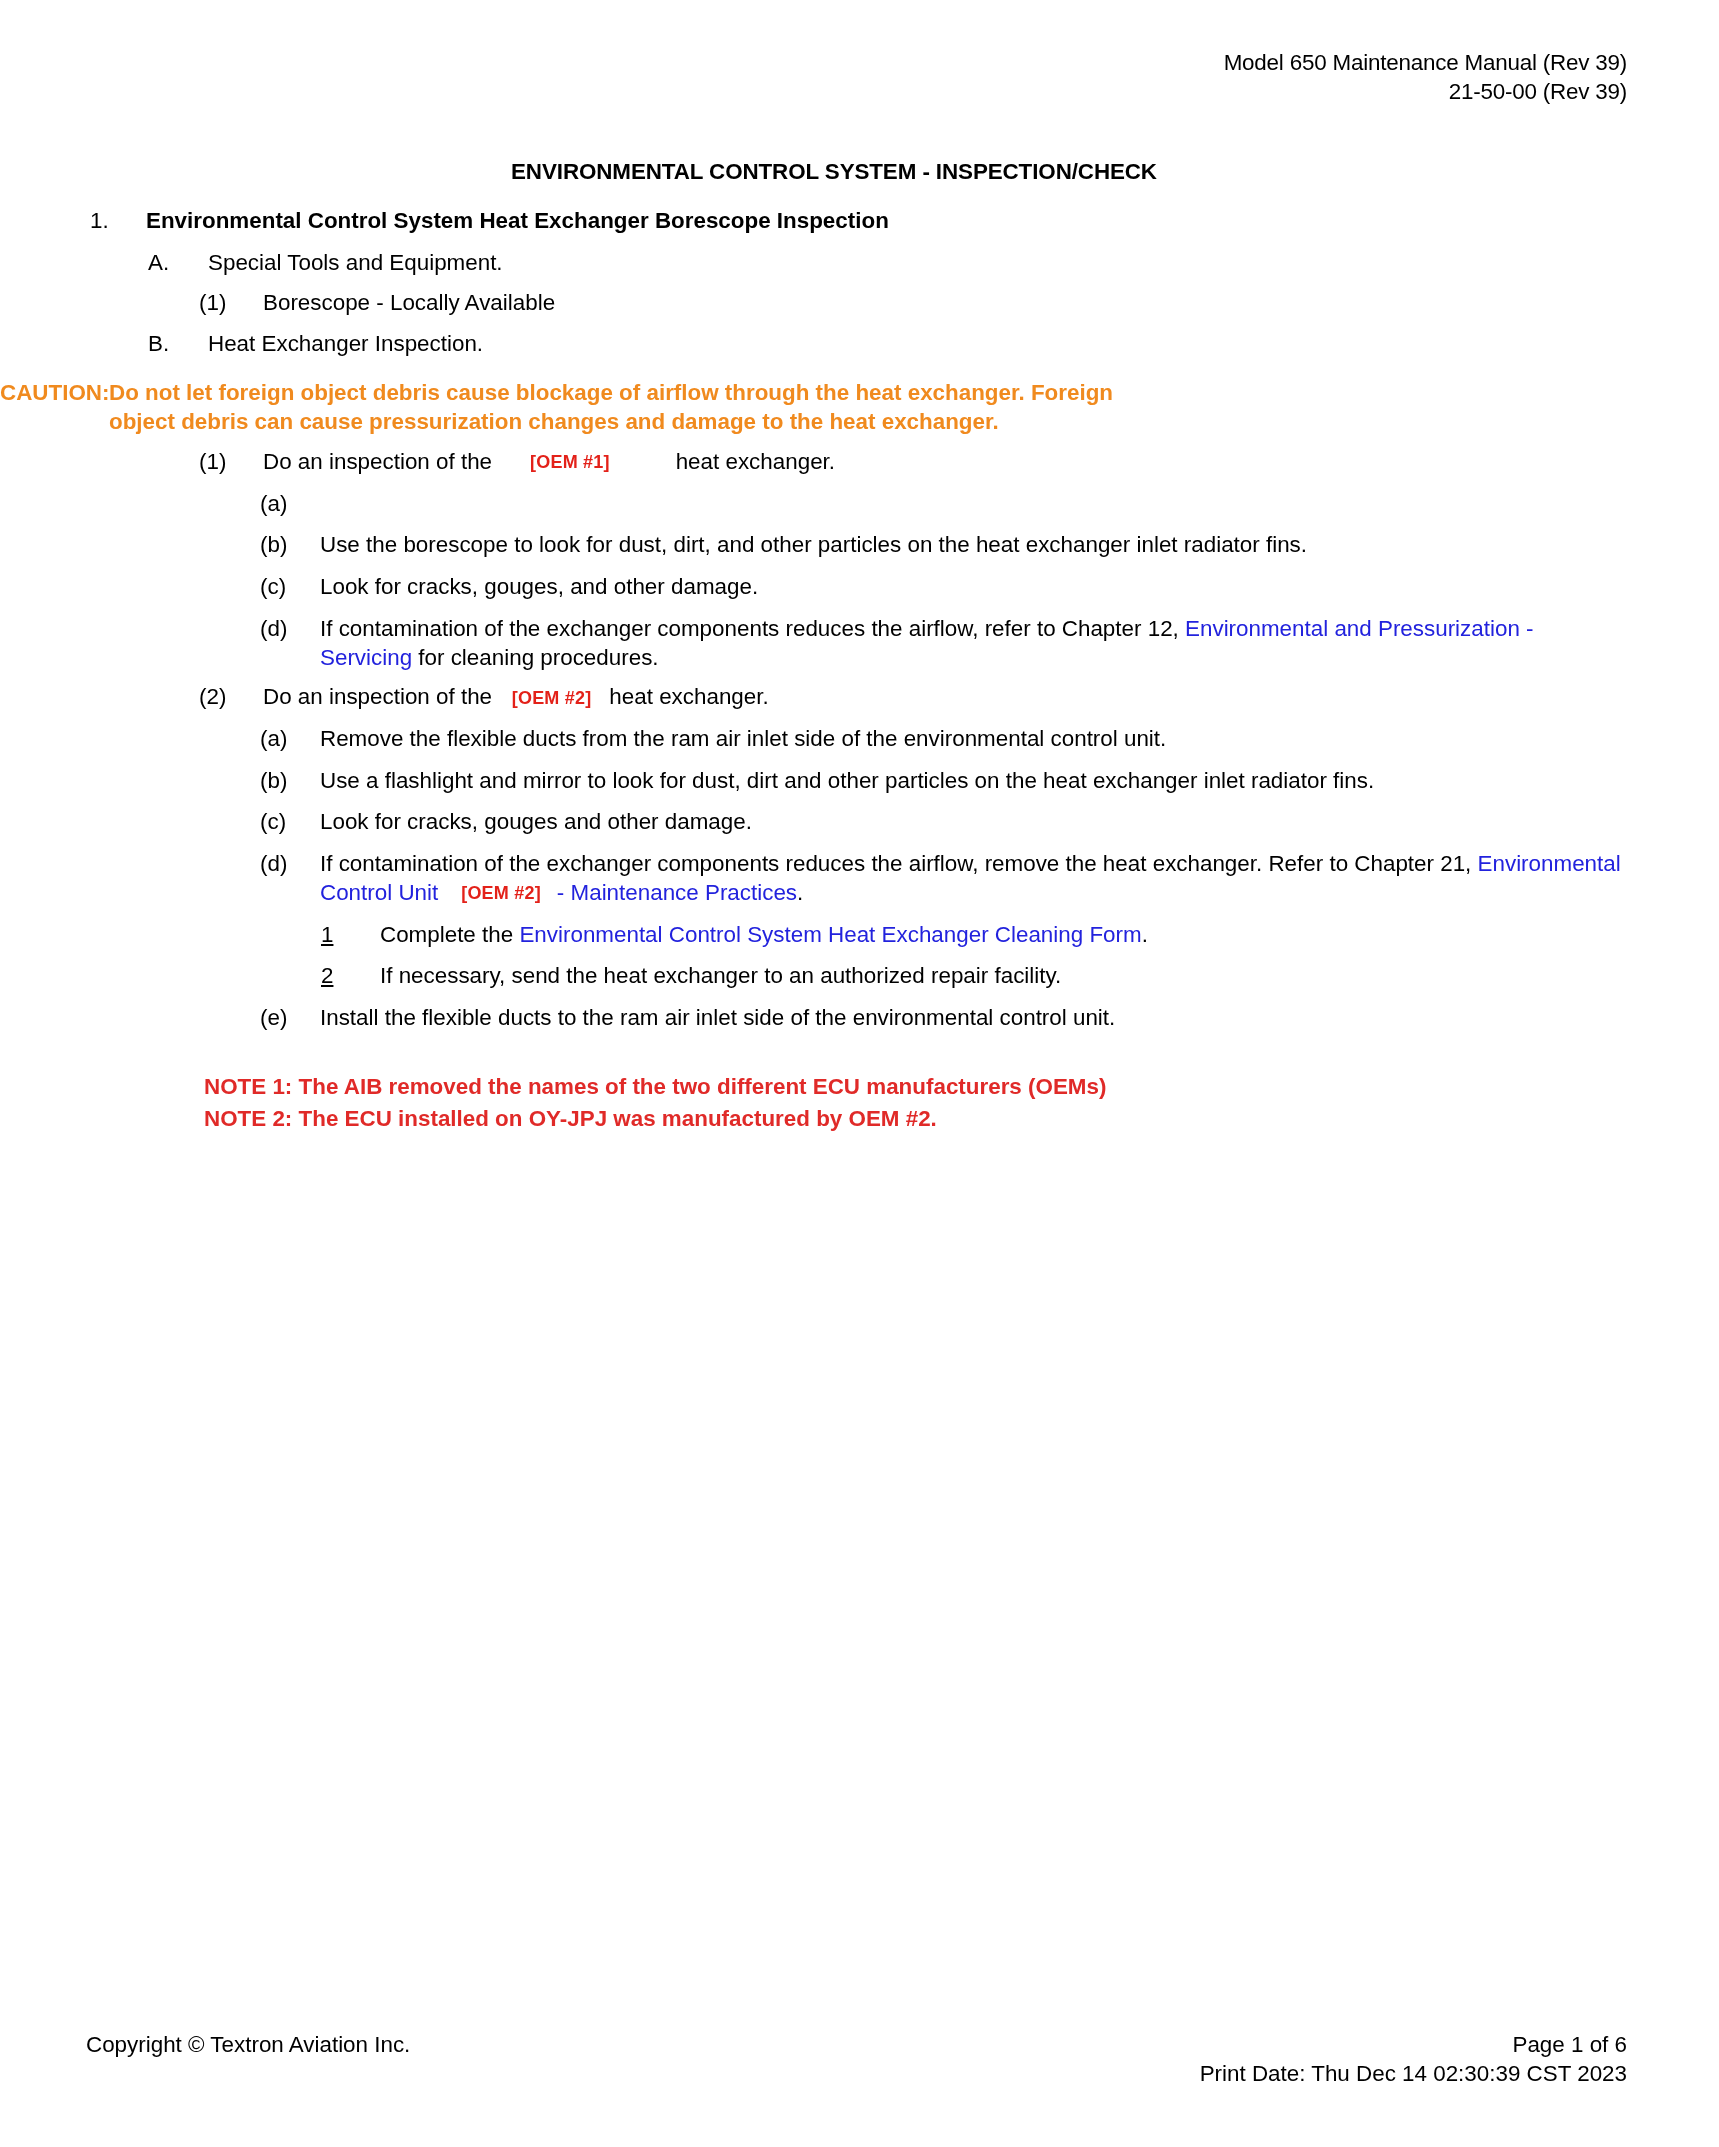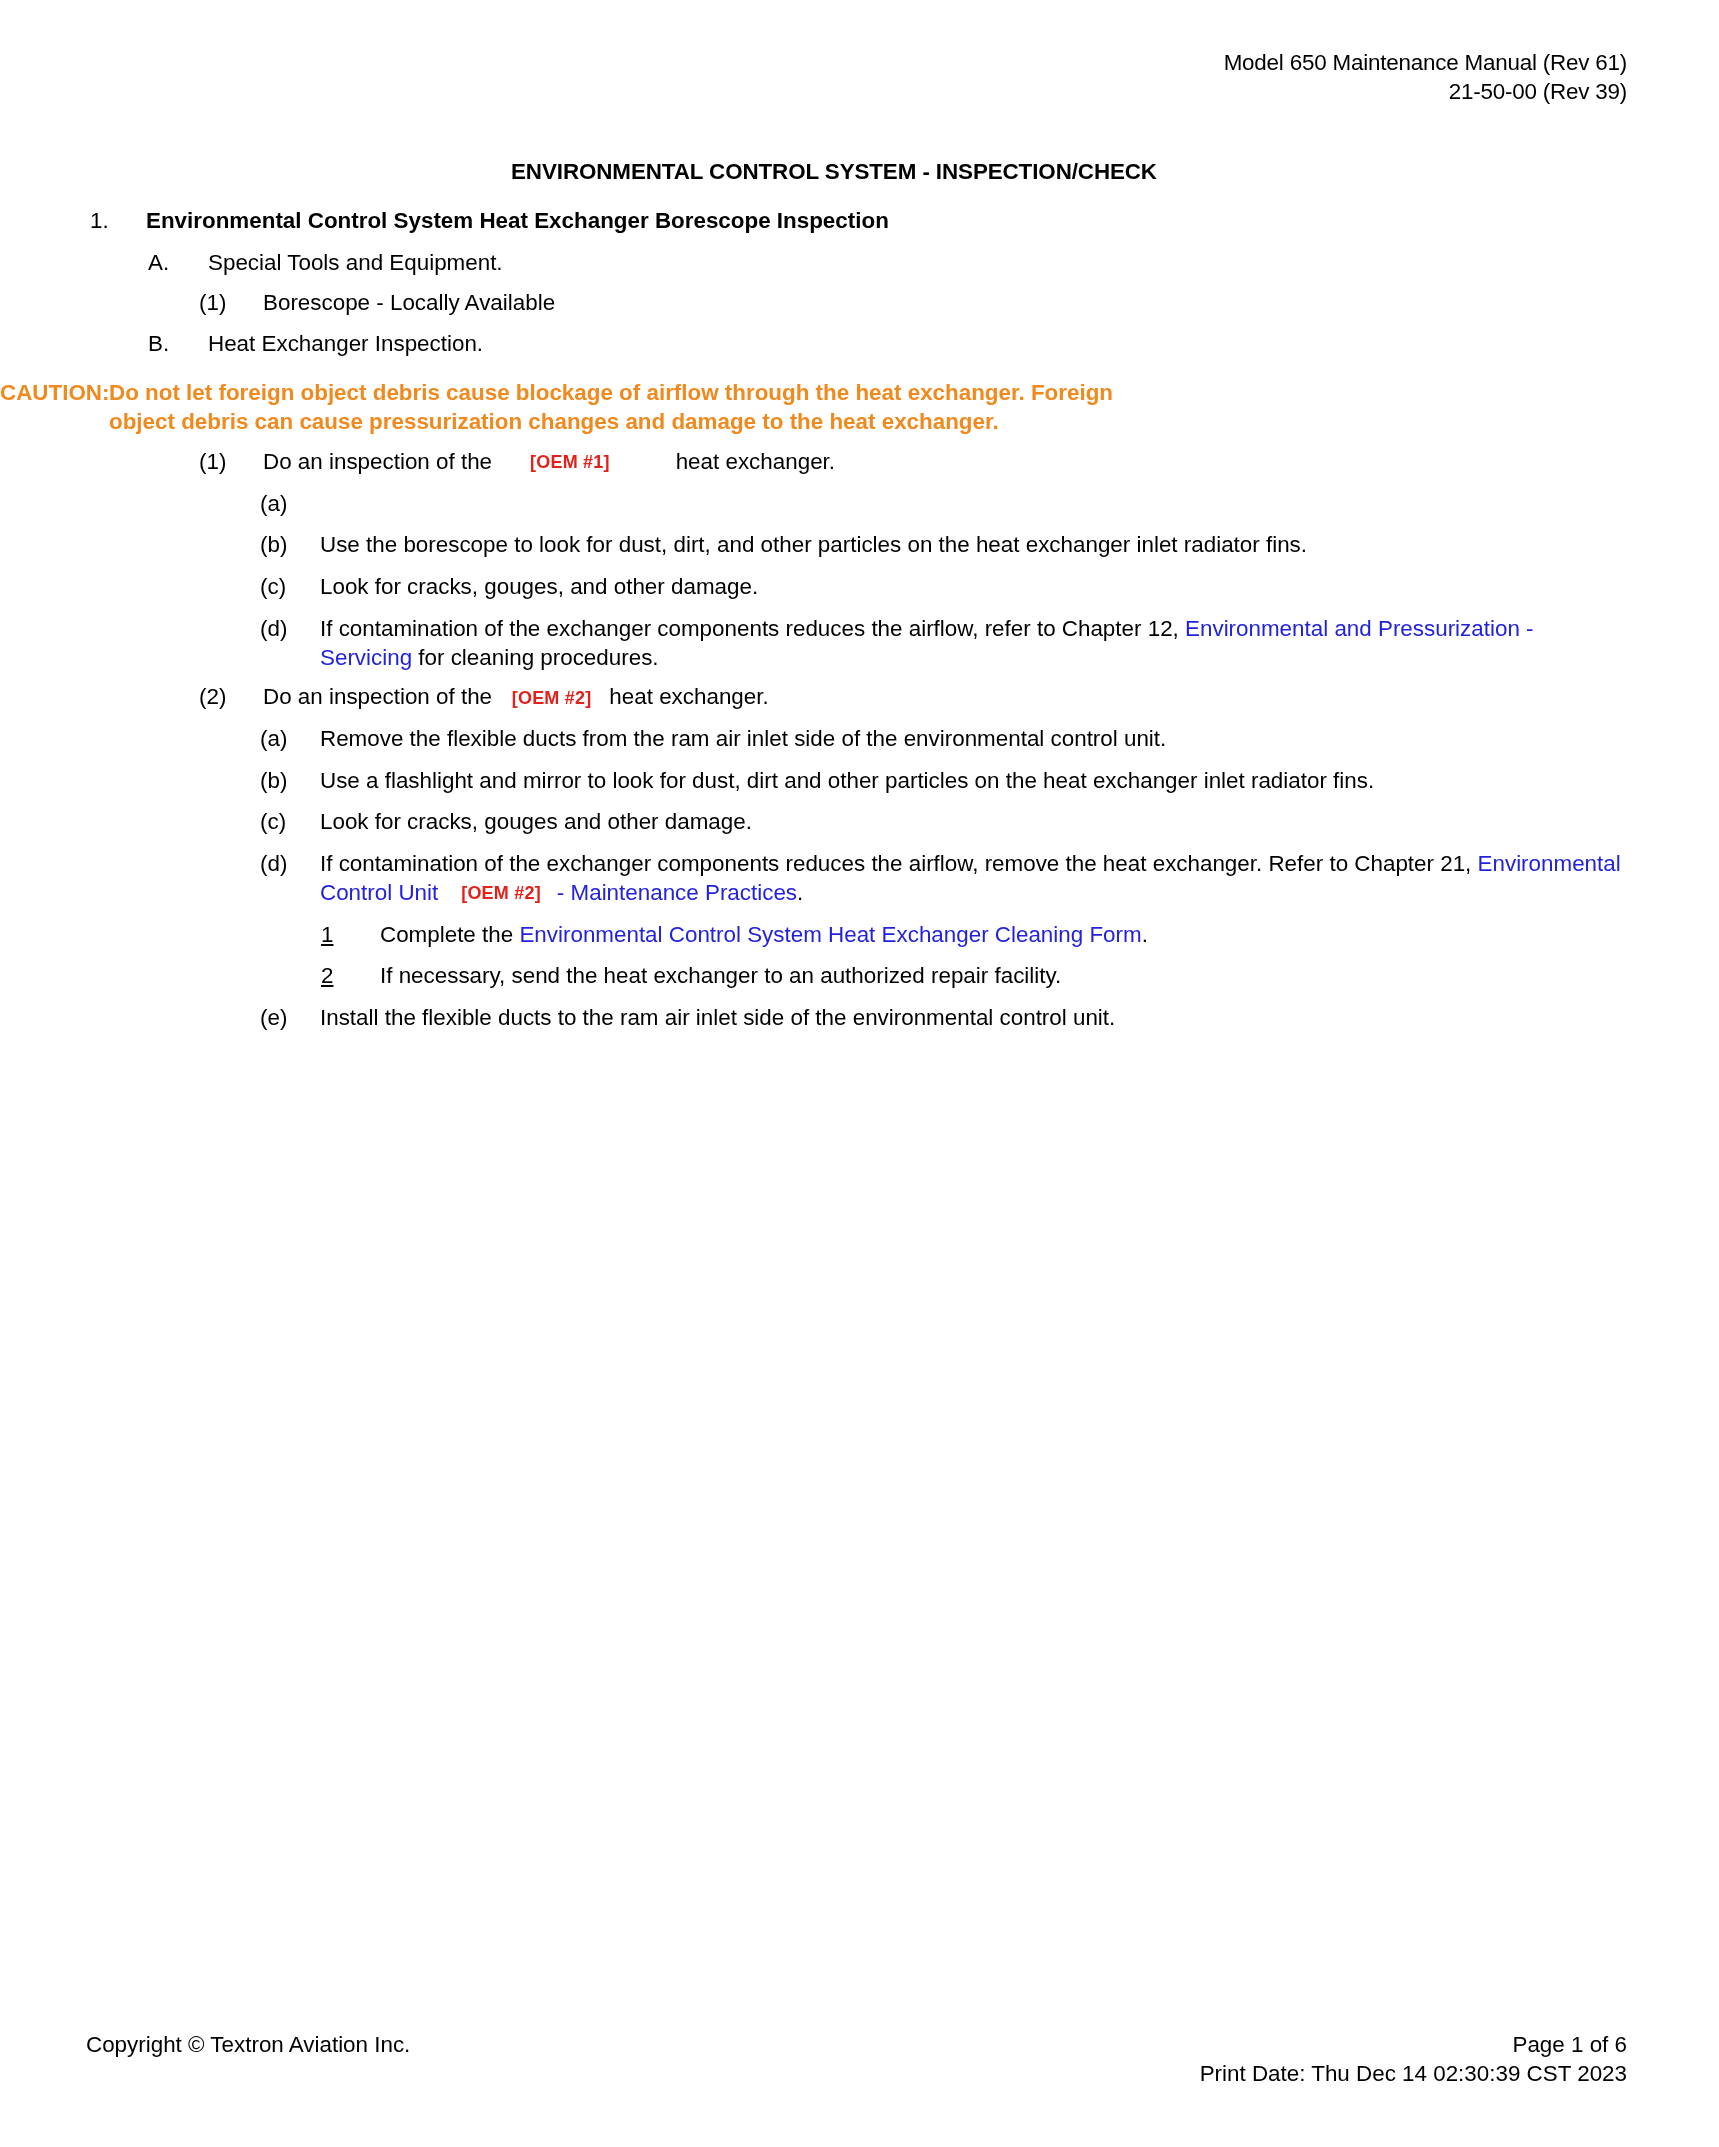--- a/index.html
+++ b/index.html
@@ -151,21 +151,21 @@
   .footer-col-right { text-align: right; }
   .foot-big { font-size: 22.4px; line-height: 1.32; white-space: nowrap; }
   .foot-small { font-size: 17px; line-height: 1.40; white-space: nowrap; }
 </style>
 </head>
 <body>
 
 <div class="page">
 
   <div class="header">
-    <div class="header-line">Model 650 Maintenance Manual (Rev 61)</div>
+    <div class="header-line">Model 650 Maintenance Manual (Rev 39)</div>
     <div class="header-line">21-50-00 (Rev 39)</div>
   </div>
 
   <div class="doc-title">ENVIRONMENTAL CONTROL SYSTEM - INSPECTION/CHECK</div>
 
   <div class="content">
 
     <div class="row lvl-1">
       <div class="marker">1.</div>
       <div class="text">Environmental Control System Heat Exchanger Borescope Inspection</div>
@@ -264,20 +264,24 @@
       <div class="text">If necessary, send the heat exchanger to an authorized repair facility.</div>
     </div>
 
     <div class="row lvl-a">
       <div class="marker">(e)</div>
       <div class="text">Install the flexible ducts to the ram air inlet side of the environmental control unit.</div>
     </div>
 
   </div>
 
+  <div class="notes">
+    <div>NOTE 1: The AIB removed the names of the two different ECU manufacturers (OEMs)</div>
+    <div>NOTE 2: The ECU installed on OY-JPJ was manufactured by OEM #2.</div>
+  </div>
 
   <div class="footer">
     <div class="footer-col-left">
       <div class="foot-big">Copyright © Textron Aviation Inc.</div>
     </div>
     <div class="footer-col-right">
       <div class="foot-big">Page 1 of 6</div>
       <div class="foot-big">Print Date: Thu Dec 14 02:30:39 CST 2023</div>
     </div>
   </div>

